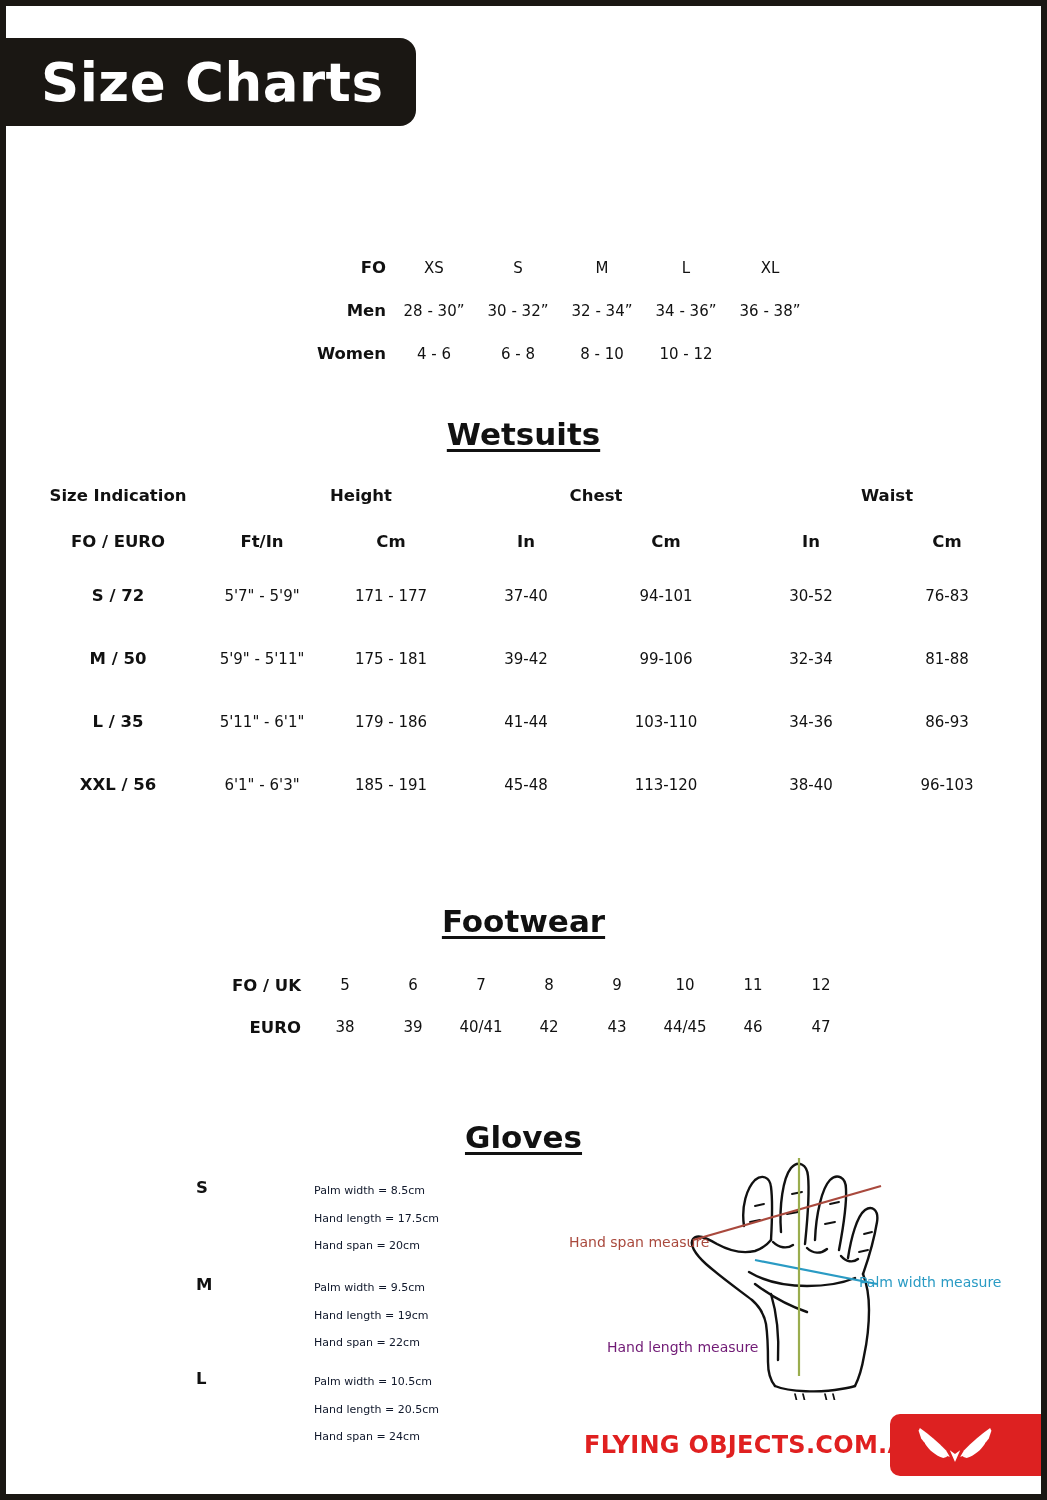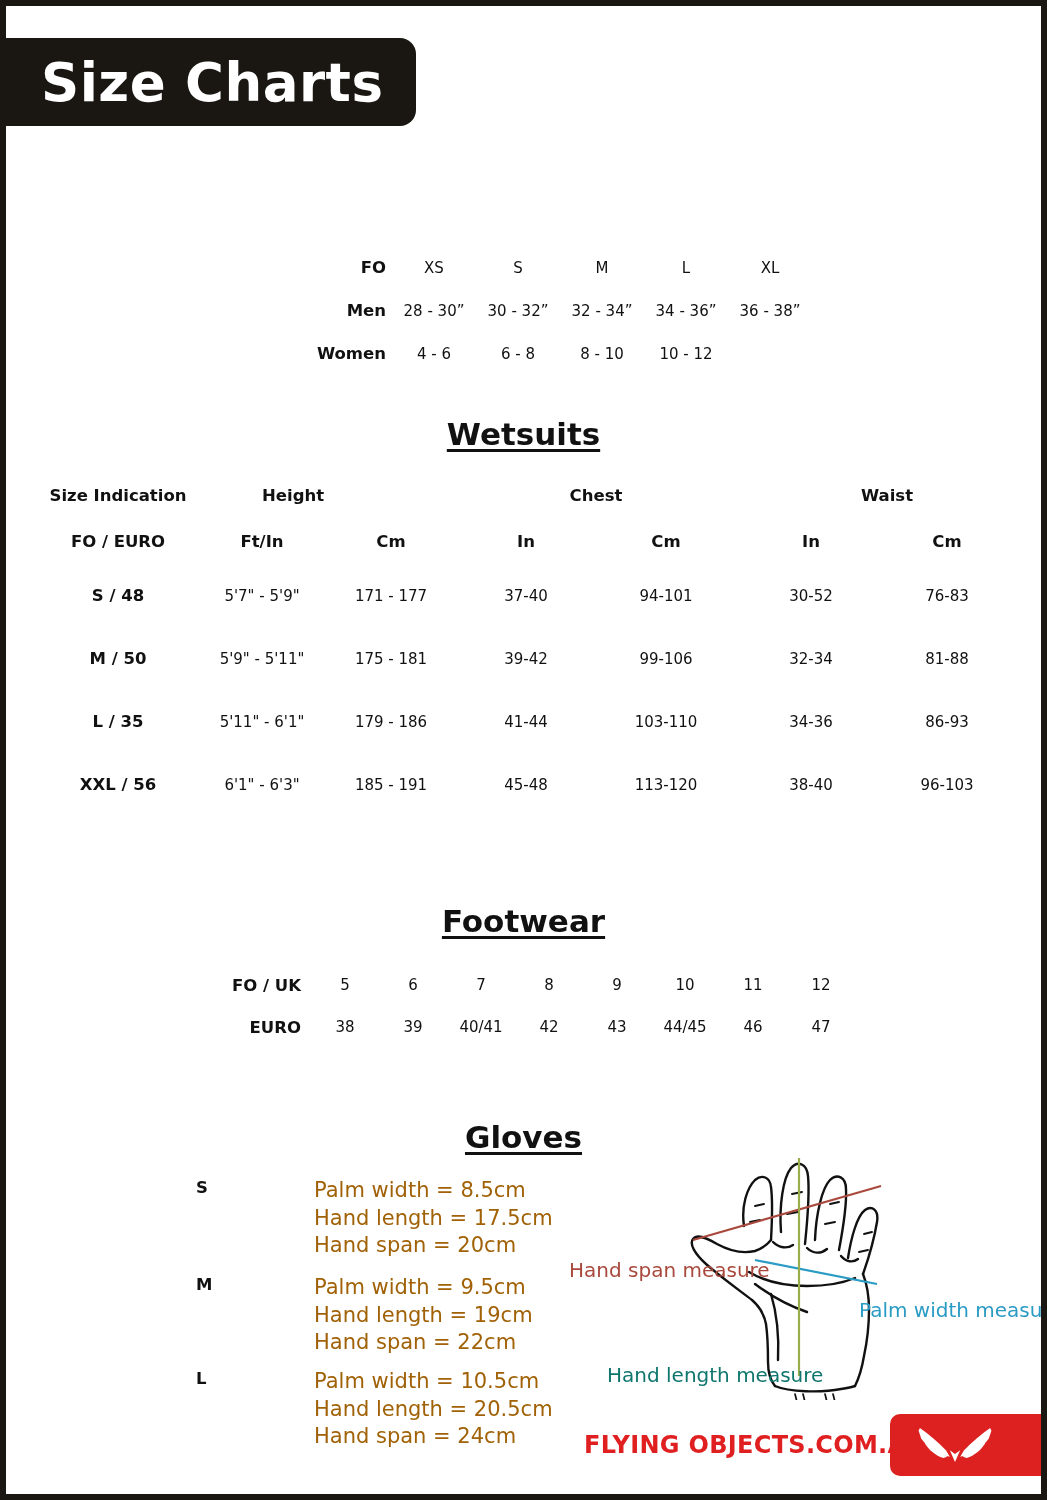--- a/index.html
+++ b/index.html
@@ -129,43 +129,42 @@
   #footwear-table .rowlabel { width: 110px; padding-right: 10px; }
   #footwear-table .c { width: 68px; }
   .glove-size {
     position: absolute;
     font-size: 16.5px;
     font-weight: bold;
     color: #111111;
   }
   .glove-lines {
     position: absolute;
-    font-size: 21px;
-    color: #a16207;
+    font-size: 11px;
+    color: #0f172a;
     line-height: 27.5px;
   }
 
   
   .hand-wrap {
     position: absolute;
     left: 553px;
     top: 1128px;
     width: 460px;
     height: 256px;
   }
   .ann {
     position: absolute;
     font-family: "DejaVu Sans", sans-serif;
-    font-size: 20px;
+    font-size: 14px;
     white-space: nowrap;
-    margin-top: 24px;
   }
   .ann-span  { color: #a9493d; left: 10px;  top: 90px; }
   .ann-palm  { color: #2a9bc4; left: 300px; top: 130px; }
-  .ann-len   { color: #0f766e; left: 48px;  top: 195px; }
+  .ann-len   { color: #701a75; left: 48px;  top: 195px; }
 
   
   .footer-text {
     position: absolute;
     left: 578px;
     top: 1415px;
     font-family: "DejaVu Sans", sans-serif;
     font-size: 24px;
     font-weight: bold;
     color: #e02020;
@@ -229,37 +228,37 @@
   </tbody>
       </table>
 
   <div class="section-title" style="left:0; top:400px; width:1035px;">Wetsuits</div>
 
   <table class="tbl" id="wetsuit-table" style="left:32px; top:456px;">
     <tbody>
           <tr id="wetsuit-grouphead">
       <td class="sz">Size Indication</td>
       <td class="w-ftin"></td>
-      <td class="w-cm1" style="text-align:left; position:relative; left:-64px;">Height</td>
+      <td class="w-cm1" style="text-align:right; position:relative; left:-64px;">Height</td>
       <td class="w-in2"></td>
       <td class="w-cm2" style="text-align:center; position:relative; left:-70px;">Chest</td>
       <td class="w-in3"></td>
       <td class="w-cm3" style="text-align:center; position:relative; left:-60px;">Waist</td>
     </tr>
     <tr id="wetsuit-subhead">
       <td class="sz">FO / EURO</td>
       <td class="w-ftin">Ft/In</td>
       <td class="w-cm1">Cm</td>
       <td class="w-in2">In</td>
       <td class="w-cm2">Cm</td>
       <td class="w-in3">In</td>
       <td class="w-cm3">Cm</td>
     </tr>
     <tr>
-      <td class="sz">S / 48</td>
+      <td class="sz">S / 72</td>
       <td class="val">5'7" - 5'9"</td>
       <td class="val">171 - 177</td>
       <td class="val">37-40</td>
       <td class="val">94-101</td>
       <td class="val">30-52</td>
       <td class="val">76-83</td>
     </tr>
     <tr>
       <td class="sz">M / 50</td>
       <td class="val">5'9" - 5'11"</td>

